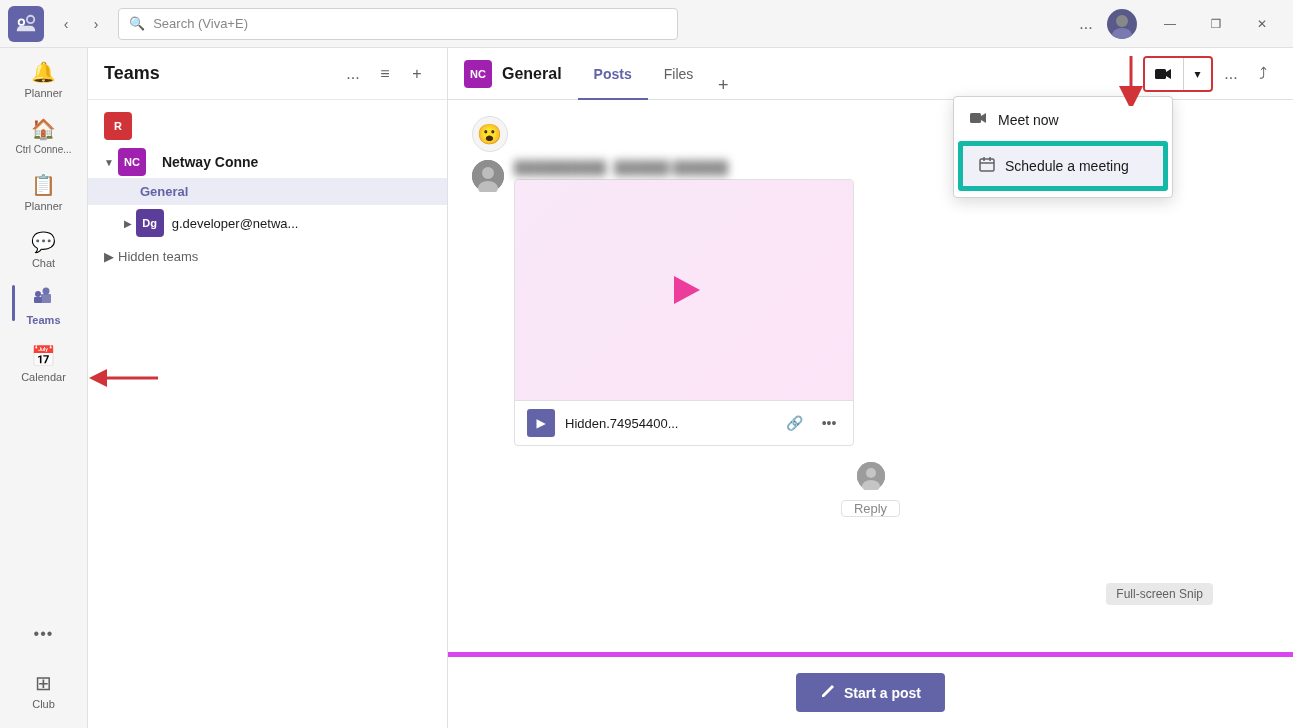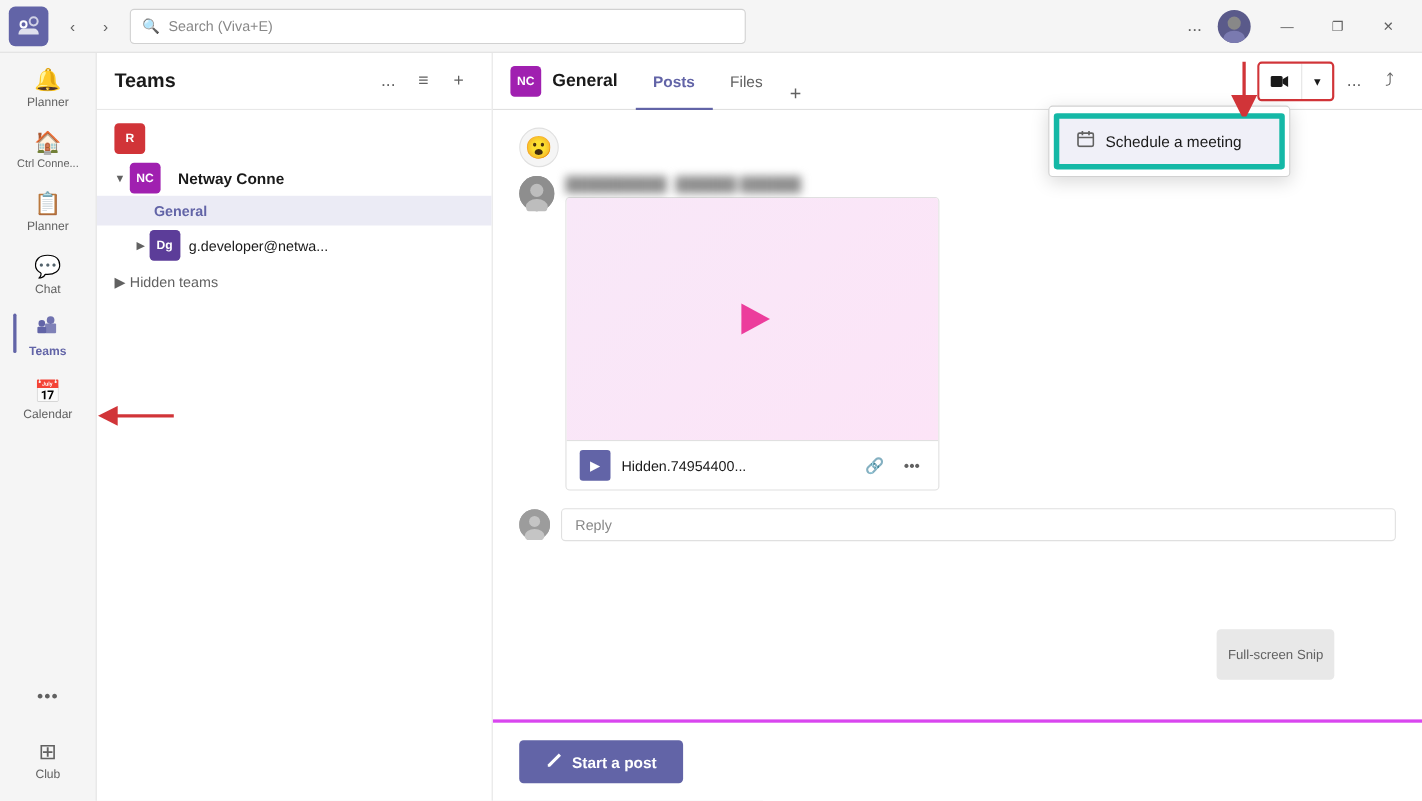--- a/index.html
+++ b/index.html
@@ -368,25 +368,25 @@
     .video-action-btn {
       background: none; border: none; cursor: pointer;
       color: #616161; font-size: 14px;
       width: 24px; height: 24px;
       display: flex; align-items: center; justify-content: center;
     }
 
     
     .fullscreen-hint {
       position: absolute;
-      top: 472px;
+      top: 483px;
       right: 80px;
       background: #e8e8e8;
       border-radius: 4px;
-      padding: 16px 10px;
+      padding: 4px 10px;
       font-size: 12px;
       color: #616161;
       white-space: nowrap;
     }
 
     
     .reaction-row {
       display: flex; align-items: center;
       margin-bottom: 8px;
     }
@@ -398,20 +398,21 @@
       display: flex; align-items: center; justify-content: center;
       font-size: 20px;
       cursor: pointer;
     }
 
     
     .reply-row {
       display: flex; align-items: center;
       gap: 10px;
       margin-top: 8px;
+      flex-direction: column;
     }
     .reply-avatar {
       width: 28px; height: 28px;
       border-radius: 50%;
       background: #9c9c9c;
       flex-shrink: 0;
     }
     .reply-input {
       flex: 1;
       height: 30px;
@@ -421,22 +422,22 @@
       padding: 0 12px;
       font-size: 13px;
       color: #616161;
       display: flex; align-items: center;
       cursor: text;
     }
 
     
     .post-bar {
       padding: 16px 24px;
-      border-top: 3px solid #d946ef;
-      display: flex; 
+      border-top: 5px solid #d946ef;
+      display: flex; justify-content: center;
       flex-shrink: 0;
     }
     .start-post-btn {
       background: #6264a7;
       color: white;
       border: none;
       border-radius: 4px;
       padding: 10px 24px;
       font-size: 14px;
       font-weight: 600;
@@ -668,20 +669,29 @@
               <marker id="ah2" markerWidth="8" markerHeight="8" refX="4" refY="4" orient="auto">
                 <path d="M0,0 L8,4 L0,8 Z" fill="#d13438"></path>
               </marker>
             </defs>
           <line x1="14" y1="0" x2="14" y2="42" stroke="#d13438" stroke-width="3" marker-end="url(#ah2)"></line>
         </svg>
       </div>
     </div>
 
     <div class="dropdown-menu">
+      <div class="dropdown-item">
+        <span class="dropdown-icon">
+          <svg width="18" height="14" viewBox="0 0 18 14" fill="#616161">
+              <rect x="0" y="2" width="11" height="10" rx="1.5"></rect>
+              <path d="M11 5l5-3v10l-5-3V5z"></path>
+            </svg>
+        </span>
+        <span>Meet now</span>
+      </div>
       <div class="dropdown-item active-item">
         <span class="dropdown-icon">
           <svg width="16" height="16" viewBox="0 0 16 16" fill="#616161">
               <rect x="1" y="3" width="14" height="12" rx="1.5" fill="none" stroke="#616161" stroke-width="1.5"></rect>
               <path d="M5 1v4M11 1v4M1 7h14" stroke="#616161" stroke-width="1.5"></path>
             </svg>
         </span>
         <span>Schedule a meeting</span>
       </div>
     </div>

